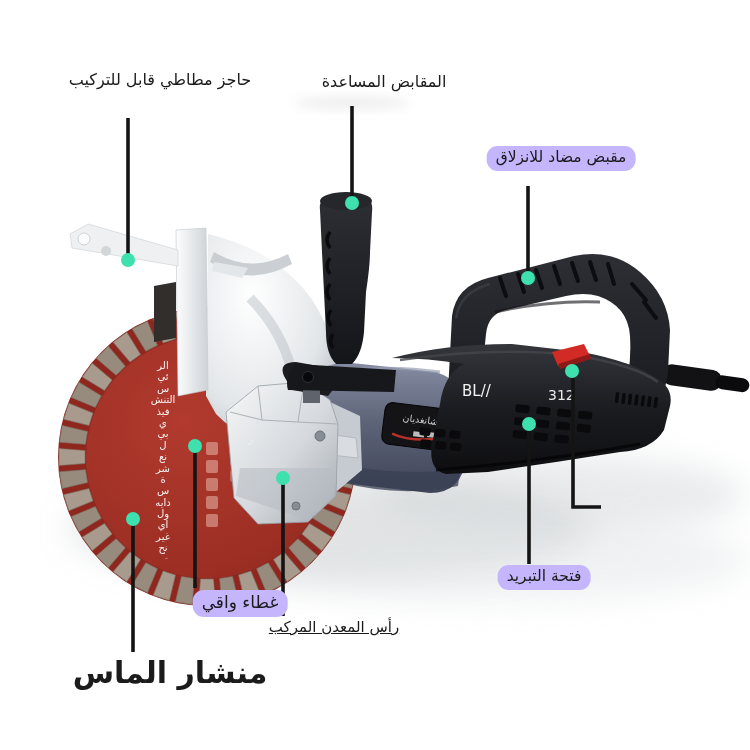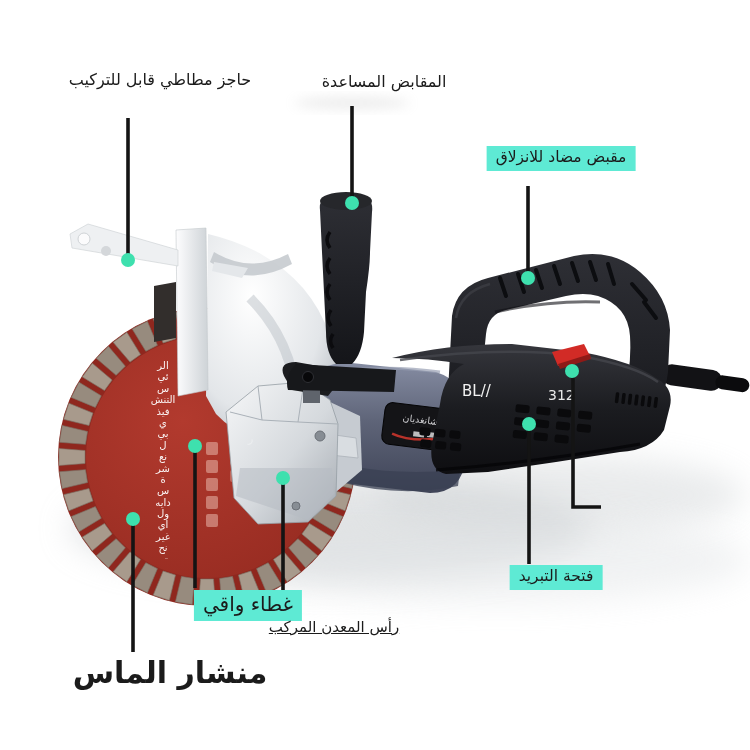--- a/index.html
+++ b/index.html
@@ -1,21 +1,21 @@
 <!DOCTYPE html>
 <html lang="ar"><head>
 <meta charset="utf-8">
 <style>
   html,body{margin:0;padding:0;background:#ffffff;}
   body{width:750px;height:750px;overflow:hidden;font-family:"DejaVu Sans",sans-serif;}
   .stage{position:relative;width:750px;height:750px;background:#ffffff;}
   svg.art{position:absolute;left:0;top:0;}
   .lbl{position:absolute;direction:rtl;white-space:nowrap;color:#1b1b1b;font-size:16px;line-height:1.25;}
   .lbl.center{transform:translateX(-50%);margin-left:32px;}
-  .lbl.boxed{background:#5eead4;padding:2px 9px 4px;font-size:15.5px;}
+  .lbl.boxed{background:#c4b5fd;padding:2px 9px 4px;font-size:15.5px;border-radius:11px;}
   .lbl.small{font-size:15px;text-decoration:underline;}
   .lbl.big{font-size:30px;letter-spacing:0.5px;font-weight:bold;}
   .blade-col{width:26px;height:200px;overflow:hidden;direction:rtl;text-align:center;
              font-size:10px;line-height:1.14;color:rgba(255,255,255,0.95);
              font-family:"DejaVu Sans",sans-serif;word-spacing:100px;}
 </style>
 </head>
 <body>
 
 <div class="stage">
@@ -297,21 +297,21 @@
   </g>
 </svg>
 
 <div class="lbl center" style="left:128px;top:70px;">حاجز مطاطي قابل للتركيب</div>
 
 <div class="lbl center" style="left:352px;top:72px;">المقابض المساعدة</div>
 
 <div class="lbl center boxed" style="left:529px;top:146px;">مقبض مضاد للانزلاق</div>
 
 
-<div class="lbl center boxed" style="left:524px;top:565px;">فتحة التبريد</div>
-
-<div class="lbl center boxed" style="left:216px;top:590px;font-size:20px;">غطاء واقي</div>
+<div class="lbl center boxed" style="left:512px;top:565px;">فتحة التبريد</div>
+
+<div class="lbl center boxed" style="left:208px;top:590px;font-size:17px;">غطاء واقي</div>
 
 <div class="lbl center small" style="left:302px;top:618px;">رأس المعدن المركب</div>
 
 <div class="lbl center big" style="left:138px;top:654px;">منشار الماس</div>
 
 </div>
 
 </body></html>

